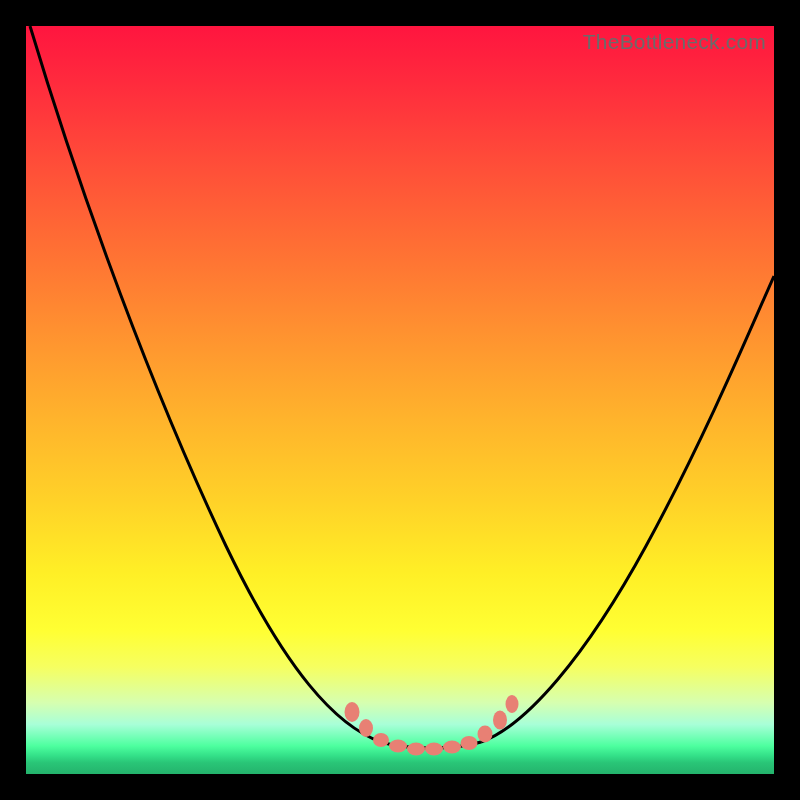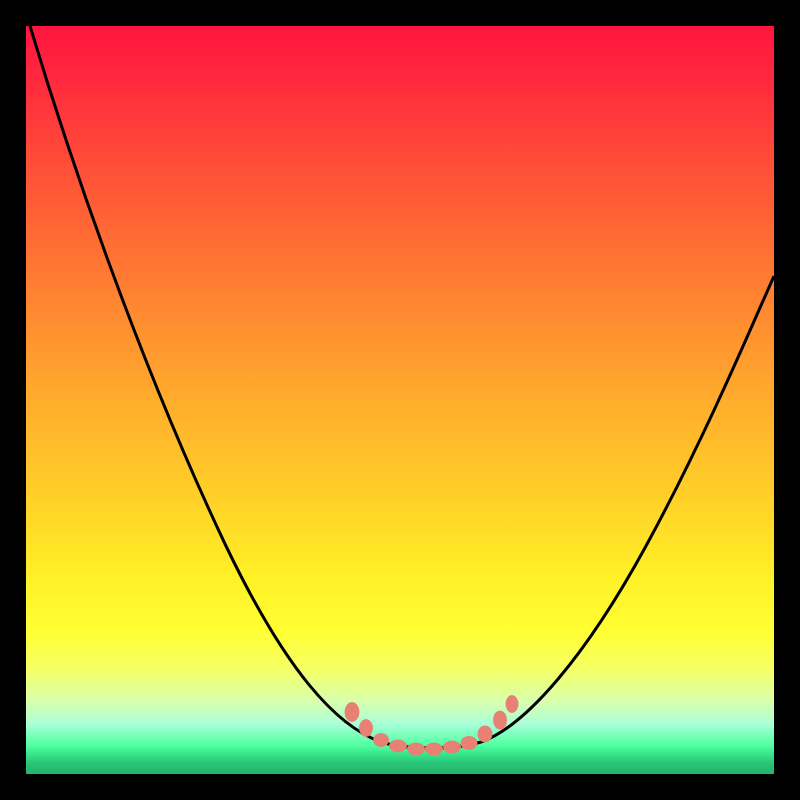--- a/index.html
+++ b/index.html
@@ -102,15 +102,16 @@
         <ellipse cx="390" cy="723" rx="9" ry="6.5"></ellipse>
         <ellipse cx="408" cy="723" rx="9" ry="6.5"></ellipse>
         <ellipse cx="426" cy="721" rx="9" ry="6.5"></ellipse>
         <ellipse cx="443" cy="717" rx="8.5" ry="7"></ellipse>
         <ellipse cx="459" cy="708" rx="7.5" ry="8.5"></ellipse>
         <ellipse cx="474" cy="694" rx="7" ry="9.5"></ellipse>
         <ellipse cx="486" cy="678" rx="6.5" ry="9"></ellipse>
       </g>
     </svg>
 
+    <div class="watermark">TheBottleneck.com</div>
 
   </div>
 </div>
 
 </body></html>

